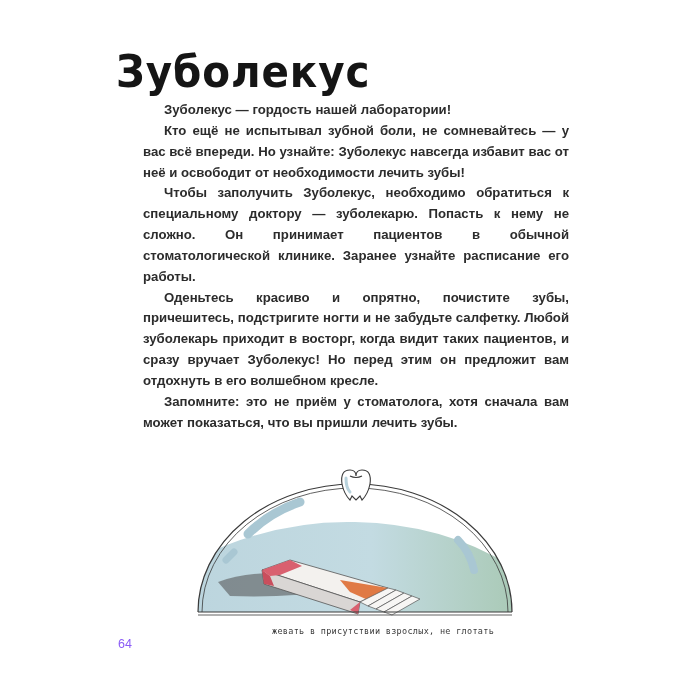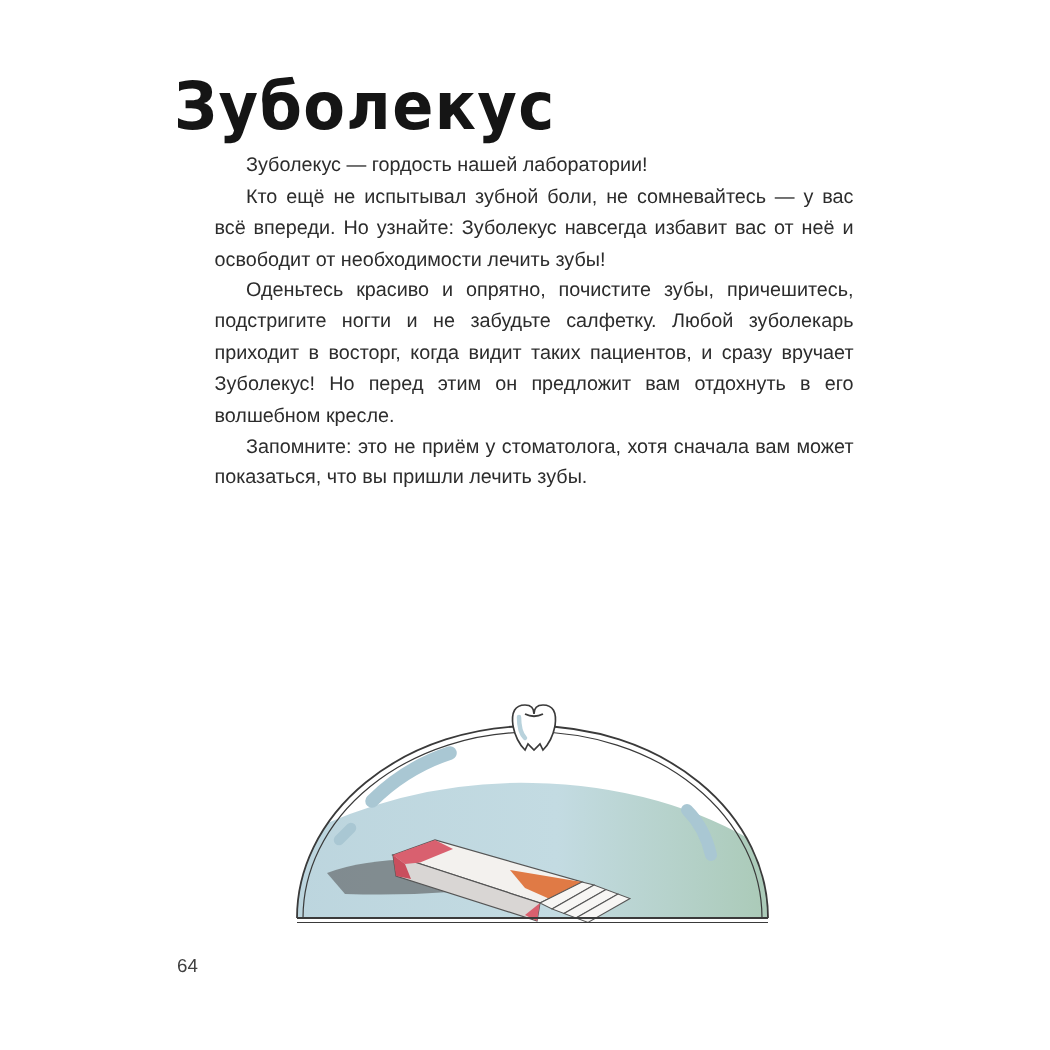--- a/index.html
+++ b/index.html
@@ -13,40 +13,41 @@
       font-family: "DejaVu Sans", sans-serif; font-weight: bold;
       font-size: 44px; letter-spacing: 1px; color: #151515;
       transform: scaleX(0.92); transform-origin: left top;
       line-height: 56px;
     }
     .body-text {
       position: absolute; left: 143px; top: 100px; width: 426px;
       font-size: 13.2px; line-height: 20.85px; text-align: justify;
       color: #2c2c2c;
     }
-    .body-text p { margin: 0; text-indent: 21px; }
+    .body-text p { margin: 0; text-indent: 21px; font-weight: bold; }
     .illustration { position: absolute; left: 190px; top: 462px; width: 330px; height: 162px; }
     .caption {
       position: absolute; left: 272px; top: 626px;
       font-family: "DejaVu Sans Mono", monospace; font-size: 8.5px; letter-spacing: 0.3px;
       color: #3a3a3a;
     }
     .page-number {
-      position: absolute; left: 118px; top: 637px; font-size: 12.5px; color: #404040;
+      position: absolute; left: 118px; top: 637px; font-size: 12.5px; color: #8b5cf6;
     }
   </style>
 </head>
 <body>
 
 <div class="page">
   <div class="title">Зуболекус</div>
 
   <div class="body-text">
     <p>Зуболекус — гордость нашей лаборатории!</p>
     <p>Кто ещё не испытывал зубной боли, не сомневайтесь — у вас всё впереди. Но узнайте: Зуболекус навсегда избавит вас от неё и освободит от необходимости лечить зубы!</p>
+    <p>Чтобы заполучить Зуболекус, необходимо обратиться к специальному доктору — зуболекарю. Попасть к нему не сложно. Он принимает пациентов в обычной стоматологической клинике. Заранее узнайте расписание его работы.</p>
     <p>Оденьтесь красиво и опрятно, почистите зубы, причешитесь, подстригите ногти и не забудьте салфетку. Любой зуболекарь приходит в восторг, когда видит таких пациентов, и сразу вручает Зуболекус! Но перед этим он предложит вам отдохнуть в его волшебном кресле.</p>
     <p>Запомните: это не приём у стоматолога, хотя сначала вам может показаться, что вы пришли лечить зубы.</p>
   </div>
 
   <div class="illustration">
     <svg width="330" height="162" viewBox="0 0 330 162">
       <defs>
         <linearGradient id="baseGrad" x1="0" y1="0" x2="1" y2="0">
           <stop offset="0" stop-color="#bcd5de"></stop>
           <stop offset="0.55" stop-color="#c3dbe2"></stop>
@@ -88,15 +89,16 @@
       <path d="M8 153 L322 153" stroke="#3a3a3a" stroke-width="0.8"></path>
 
       <g>
         <path d="M152 22 Q150 8 160 8 Q166 8 166 14 Q166 8 172 8 Q182 8 180 22 Q178 32 172 38 L170 34 L166 38 L162 34 L160 38 Q154 32 152 22 Z" fill="#ffffff" stroke="#3a3a3a" stroke-width="1.1"></path>
         <path d="M156 16 Q156 26 160 30" stroke="#b8d2dc" stroke-width="3" fill="none" stroke-linecap="round"></path>
         <path d="M160 14 Q166 17 172 14" stroke="#3a3a3a" stroke-width="1.2" fill="none"></path>
       </g>
     </svg>
   </div>
 
+  <div class="caption">жевать в присутствии взрослых, не глотать</div>
 
   <div class="page-number">64</div>
 </div>
 
 </body></html>

